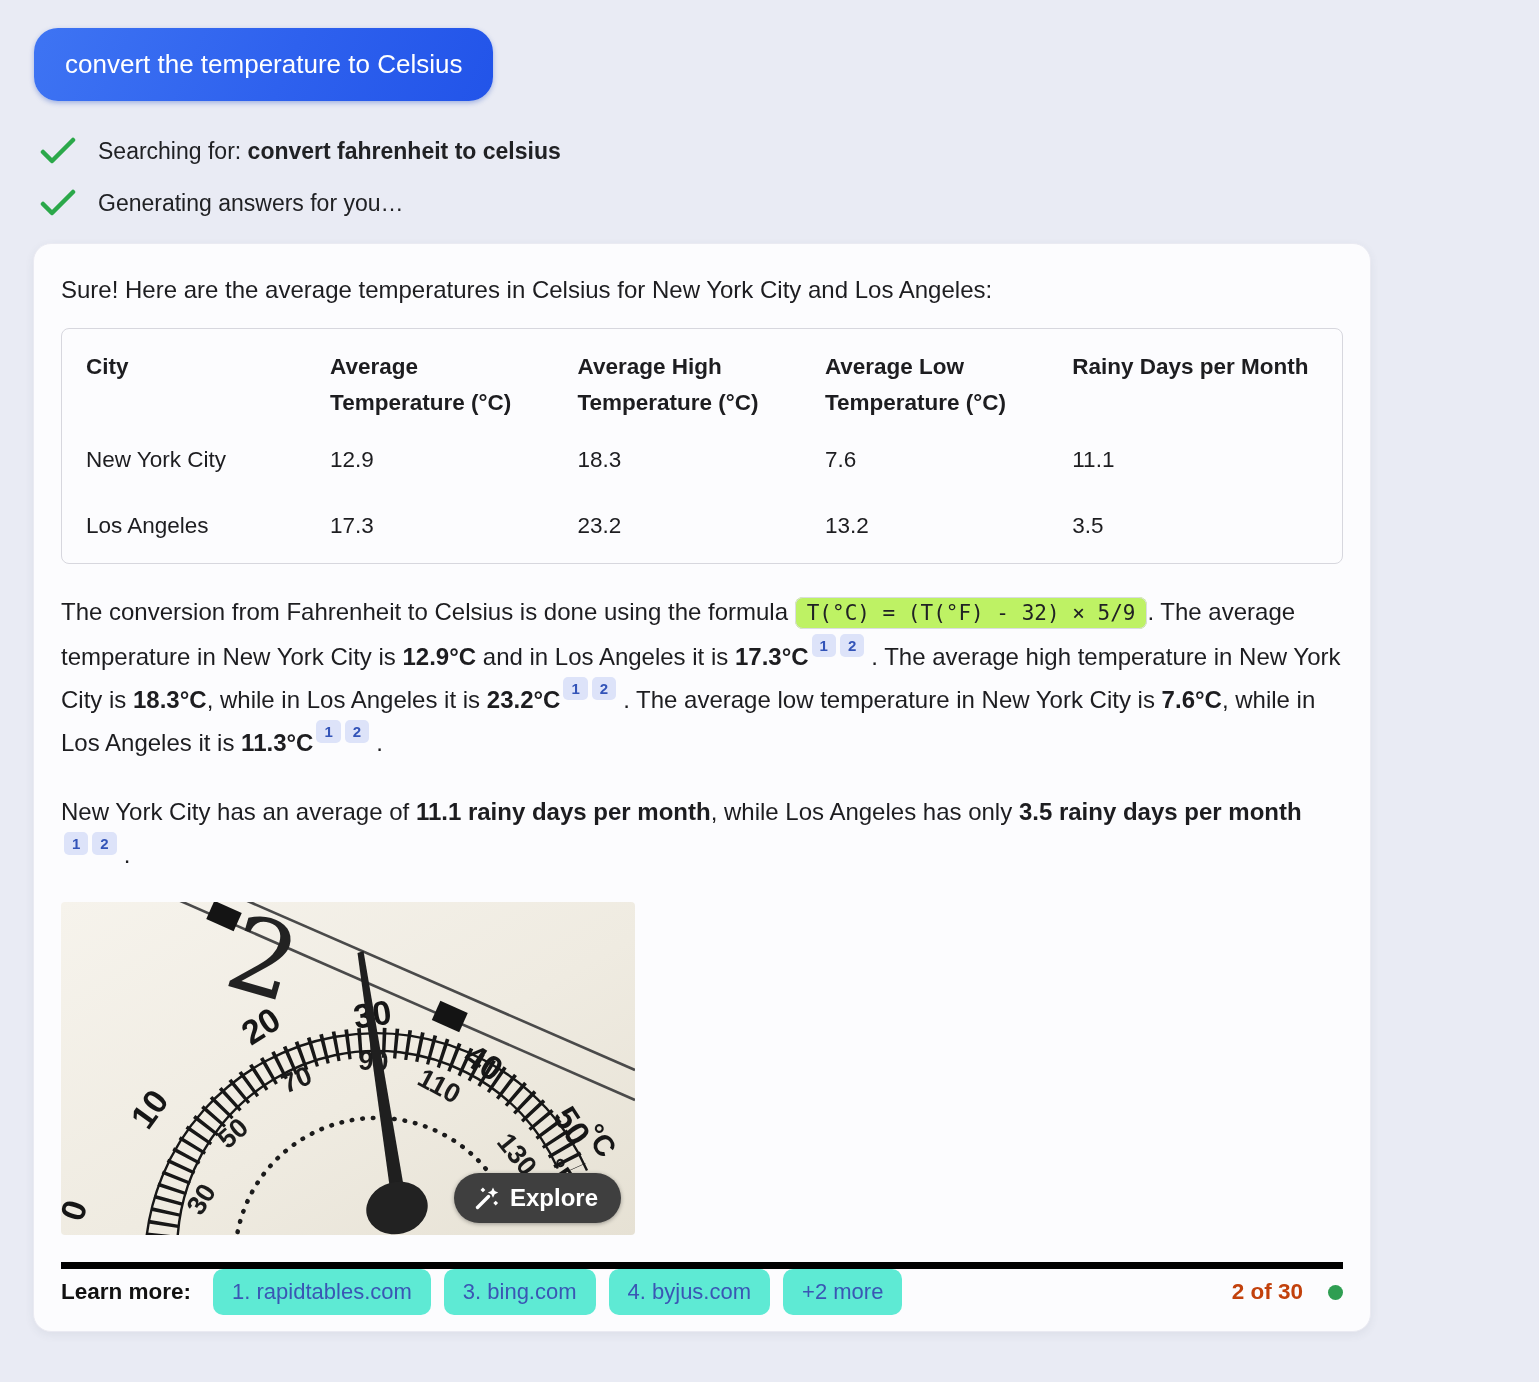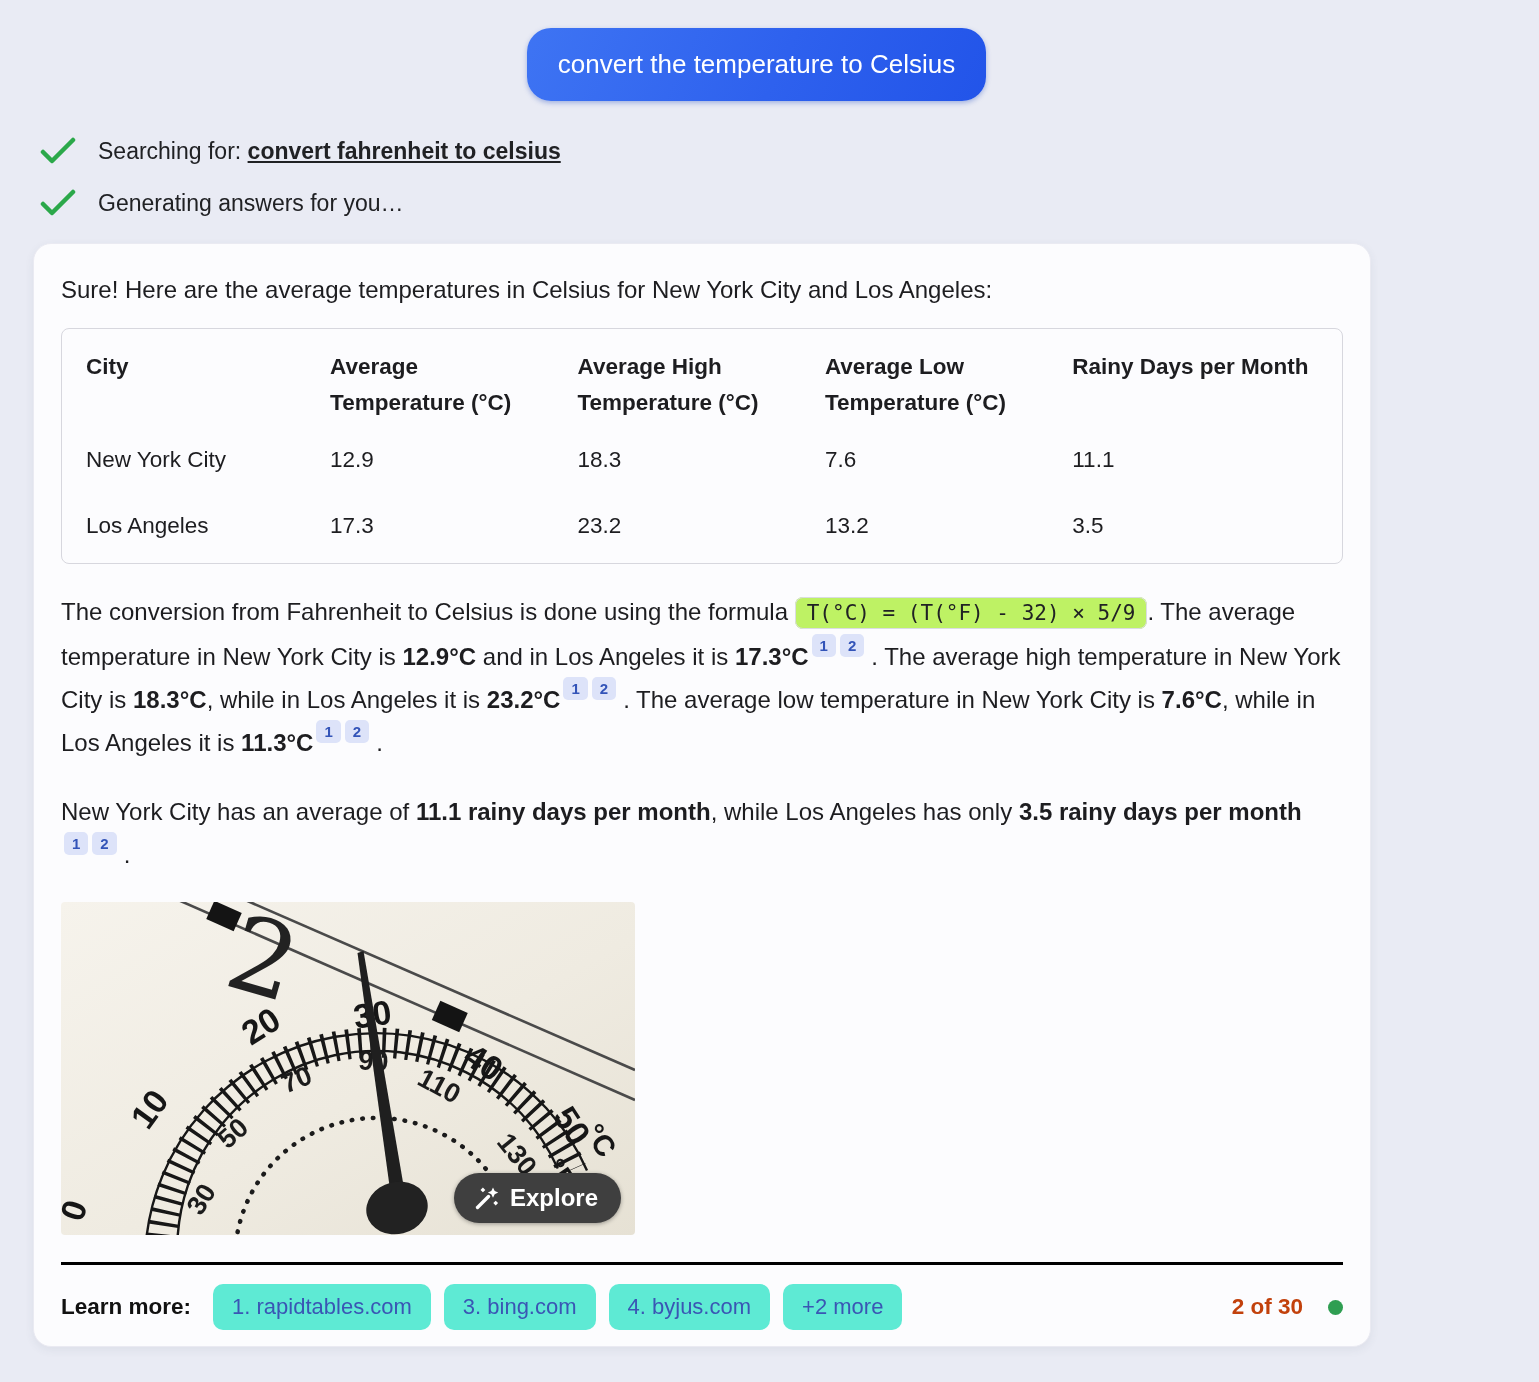--- a/index.html
+++ b/index.html
@@ -5,36 +5,36 @@
   * { margin: 0; padding: 0; box-sizing: border-box; }
   html,body { width: 1539px; height: 1382px; }
   body {
     background: #e9ebf4;
     font-family: "Liberation Sans", sans-serif;
     color: #1e1f24;
     overflow: hidden;
   }
 
   
-  .bubble-row { display: flex; justify-content: center; padding: 28px 26px 0 0; }
+  .bubble-row { display: flex; justify-content: flex-start; padding: 28px 26px 0 0; margin-left: 34px; }
   .user-bubble {
     background: linear-gradient(115deg, #3e74f3 0%, #2e61ee 55%, #2254e9 100%);
     color: #fff;
     font-size: 26px;
     padding: 21px 31px;
     border-radius: 24px;
     box-shadow: 0 2px 5px rgba(27, 70, 190, 0.35);
   }
 
   
   .status-area { margin: 36px 0 0 40px; }
   .status-line { display: flex; align-items: center; gap: 22px; margin-bottom: 24px; }
   .check-icon { width: 36px; height: 28px; flex: 0 0 auto; }
   .status-text { font-size: 23px; color: #202124; }
-  .status-text b { font-weight: bold; text-decoration: underline; }
+  .status-text b { font-weight: bold; }
 
   
   .card {
     margin: 26px 0 0 33px;
     width: 1338px;
     background: #fcfcfe;
     border: 1px solid #eaeaf2;
     border-radius: 18px;
     box-shadow: 0 3px 10px rgba(60,64,90,0.07);
     padding: 26px 27px 0 27px;
@@ -101,24 +101,24 @@
     border-radius: 28px;
     display: flex; align-items: flex-end; gap: 10px;
     padding: 11px 23px 11px 19px;
     color: #fff; font-size: 24px; font-weight: bold;
     box-shadow: 0 1px 4px rgba(0,0,0,0.35);
   }
 
   
   .footer {
     margin-top: 27px;
-    border-top: 3px solid #000000;
+    border-top: 7px solid #000000;
     display: flex; align-items: center;
     gap: 13px;
-    padding: 19px 0 16px 0;
+    padding: 0 0 16px 0;
   }
   .footer-label { font-size: 22.5px; font-weight: bold; color: #111; margin-right: 9px; }
   .link-chip {
     background: #5eead4;
     color: #3a56b4;
     font-size: 22px;
     padding: 10px 19px;
     border-radius: 10px;
     cursor: pointer;
     white-space: nowrap;

